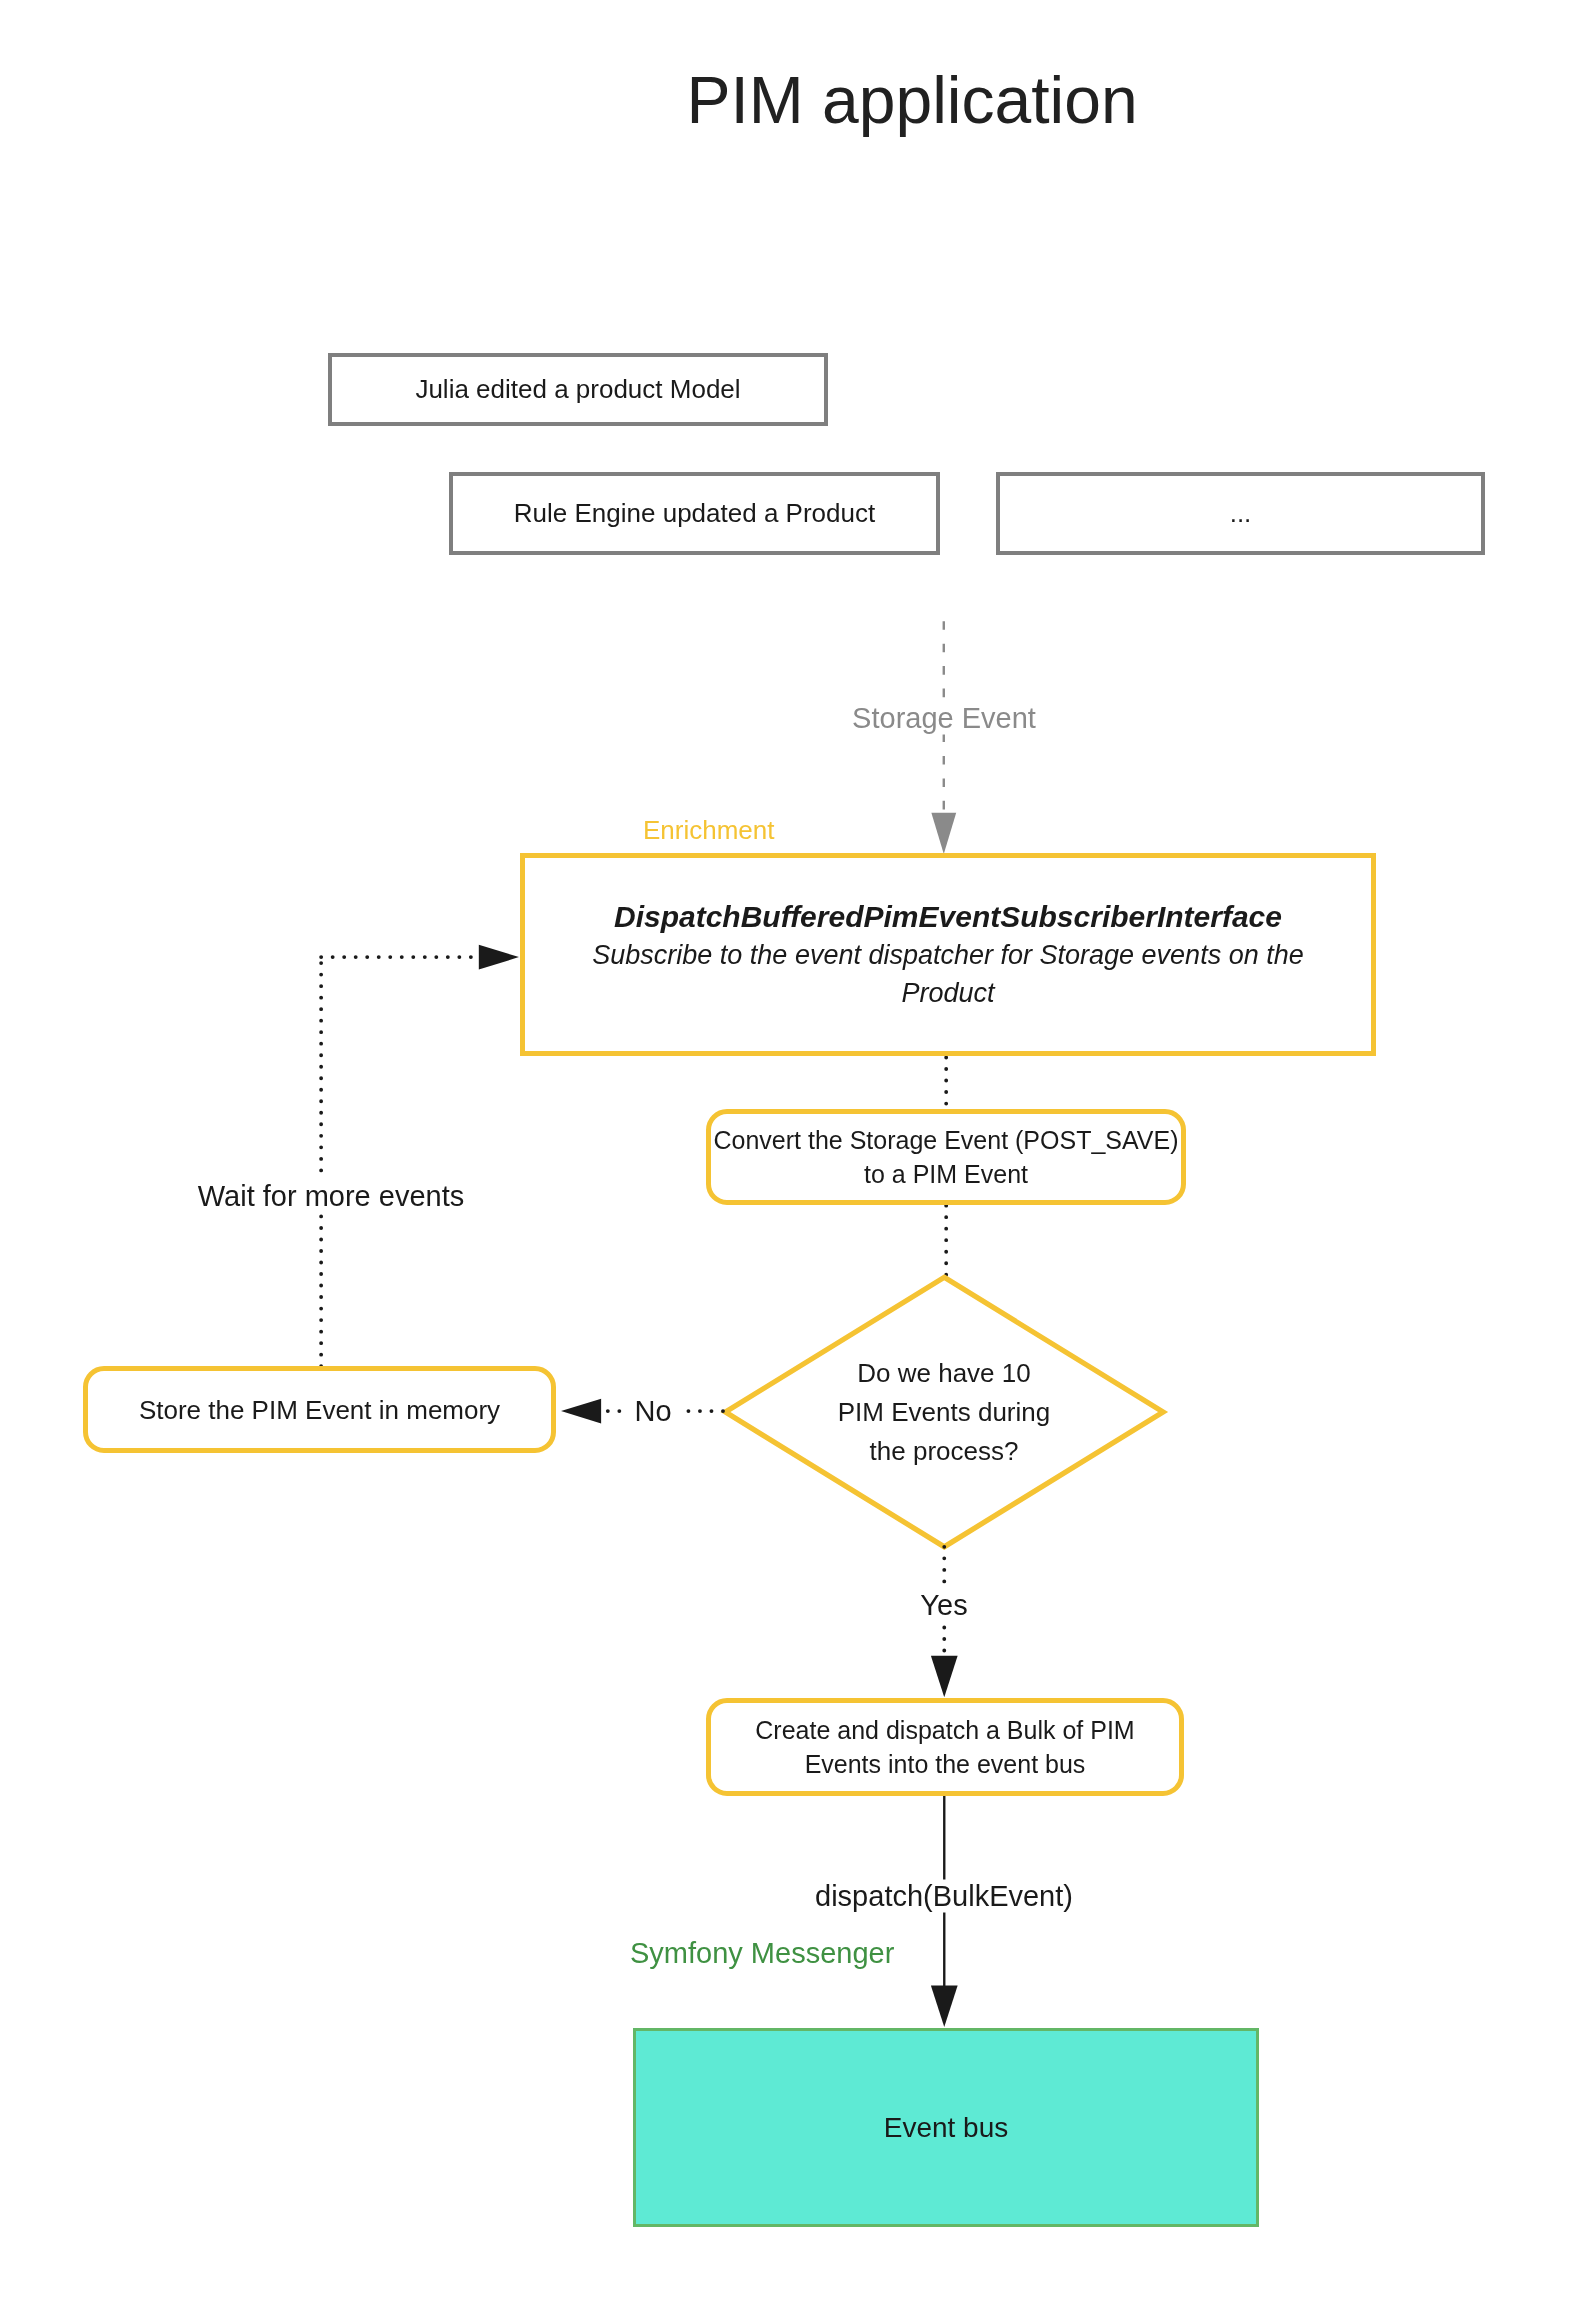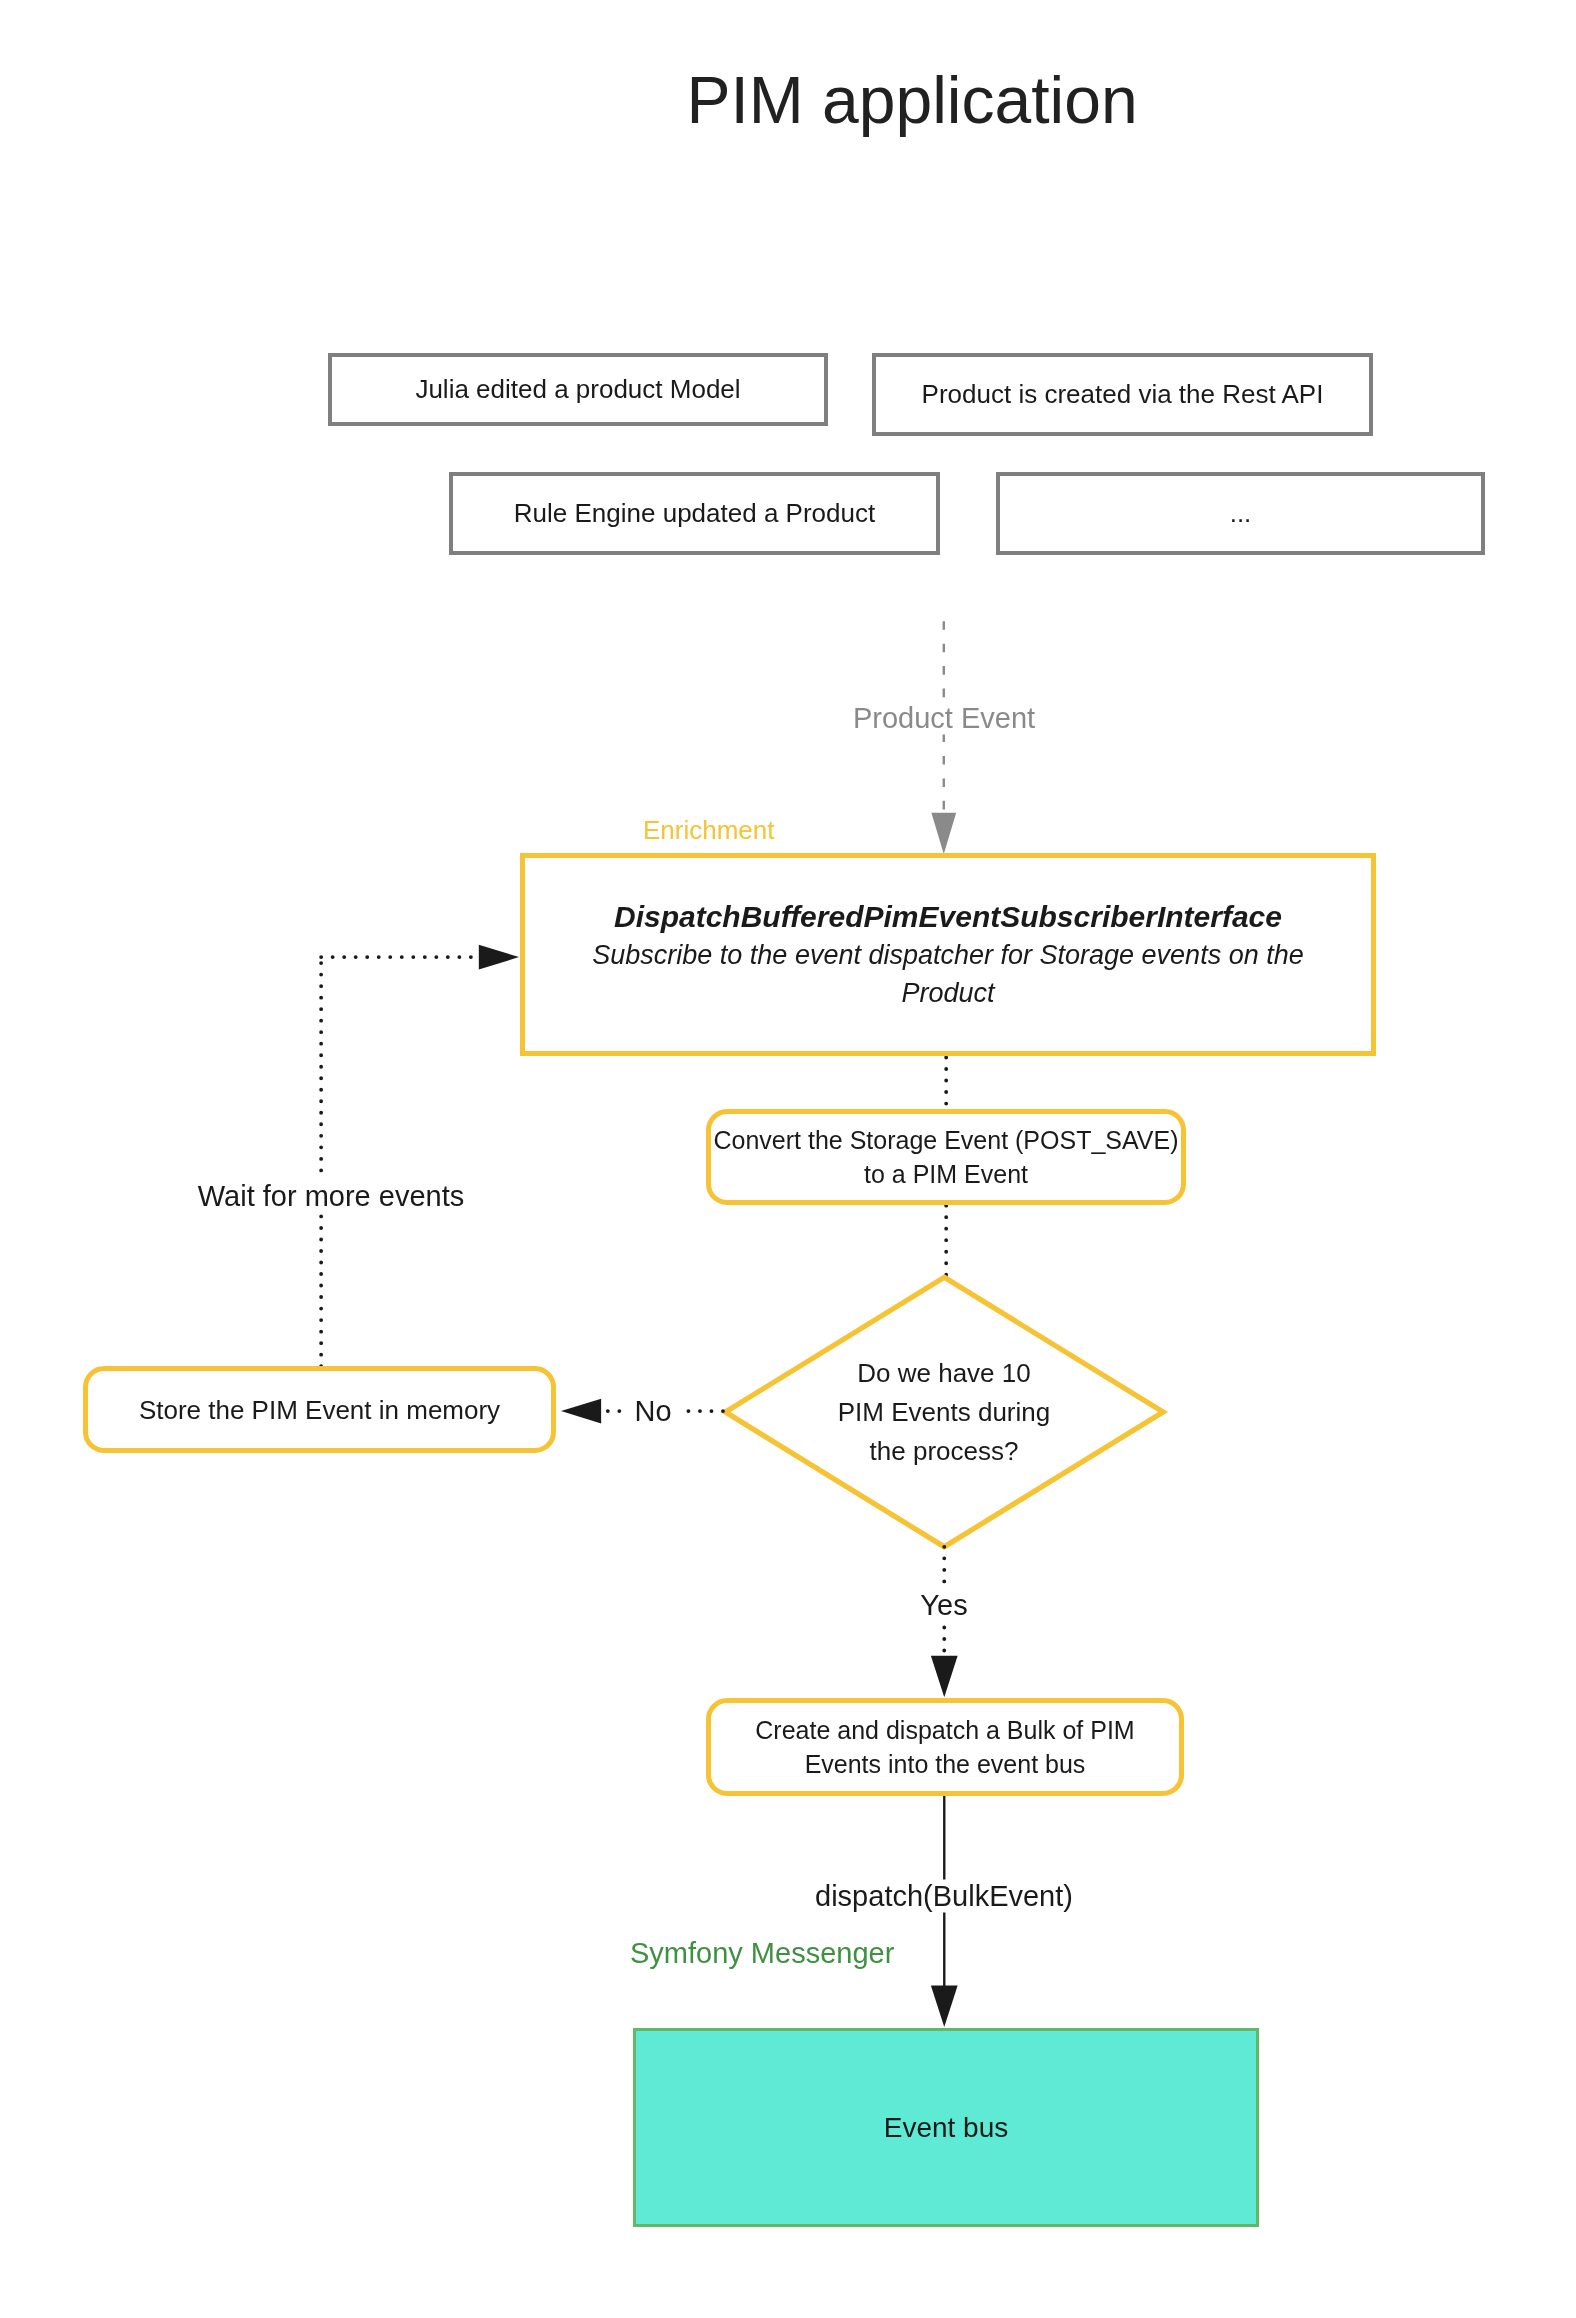--- a/index.html
+++ b/index.html
@@ -108,31 +108,28 @@
 
     <line x1="1976" y1="3757" x2="1976" y2="4160" stroke="#1a1a1a" stroke-width="5"></line>
     <polygon points="1976,4241 1948,4154 2004,4154" fill="#1a1a1a"></polygon>
   </svg>
 
   <div class="page-title">PIM application</div>
 
   <div class="gbox box-julia">
     <span>Julia edited a product Model</span>
   </div>
-  <div class="gbox box-rest">
-    <span>Product is created via the Rest API</span>
-  </div>
   <div class="gbox box-rule">
     <span>Rule Engine updated a Product</span>
   </div>
   <div class="gbox box-more">
     <span>...</span>
   </div>
 
-  <div class="elabel lbl-storage">Product Event</div>
+  <div class="elabel lbl-storage">Storage Event</div>
 
   <div class="lbl-enrichment">Enrichment</div>
 
   <div class="enrichment-box">
     <div class="node-title">DispatchBufferedPimEventSubscriberInterface</div>
     <div>Subscribe to the event dispatcher for Storage events on the</div>
     <div>Product</div>
   </div>
 
   <div class="ybox box-convert">

